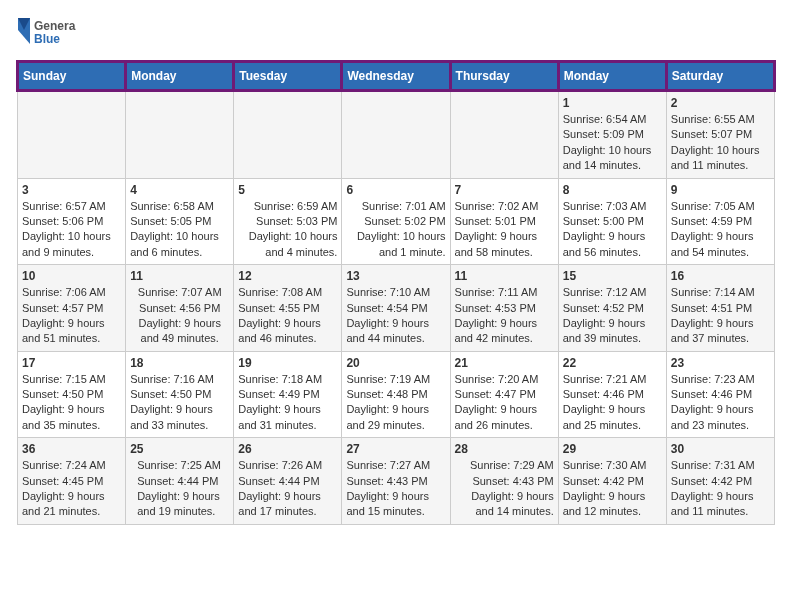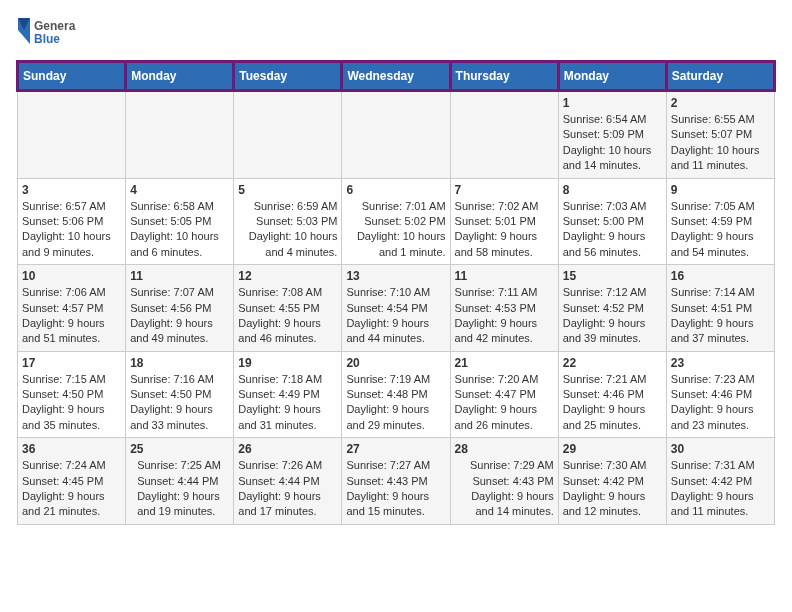--- a/index.html
+++ b/index.html
@@ -165,21 +165,21 @@
       </tr>
       <tr>
         <td>
           <span class="day-number">10</span>
           <div class="day-info" style="white-space: pre-line;">Sunrise: 7:06 AM
 Sunset: 4:57 PM
 Daylight: 9 hours and 51 minutes.</div>
         </td>
         <td>
           <span class="day-number">11</span>
-          <div class="day-info" style="white-space: pre-line;">Sunrise: 7:07 AM
+          <div class="day-info" style="white-space: pre-line; text-align: center;">Sunrise: 7:07 AM
 Sunset: 4:56 PM
 Daylight: 9 hours and 49 minutes.</div>
         </td>
         <td>
           <span class="day-number">12</span>
           <div class="day-info" style="white-space: pre-line;">Sunrise: 7:08 AM
 Sunset: 4:55 PM
 Daylight: 9 hours and 46 minutes.</div>
         </td>
         <td>

